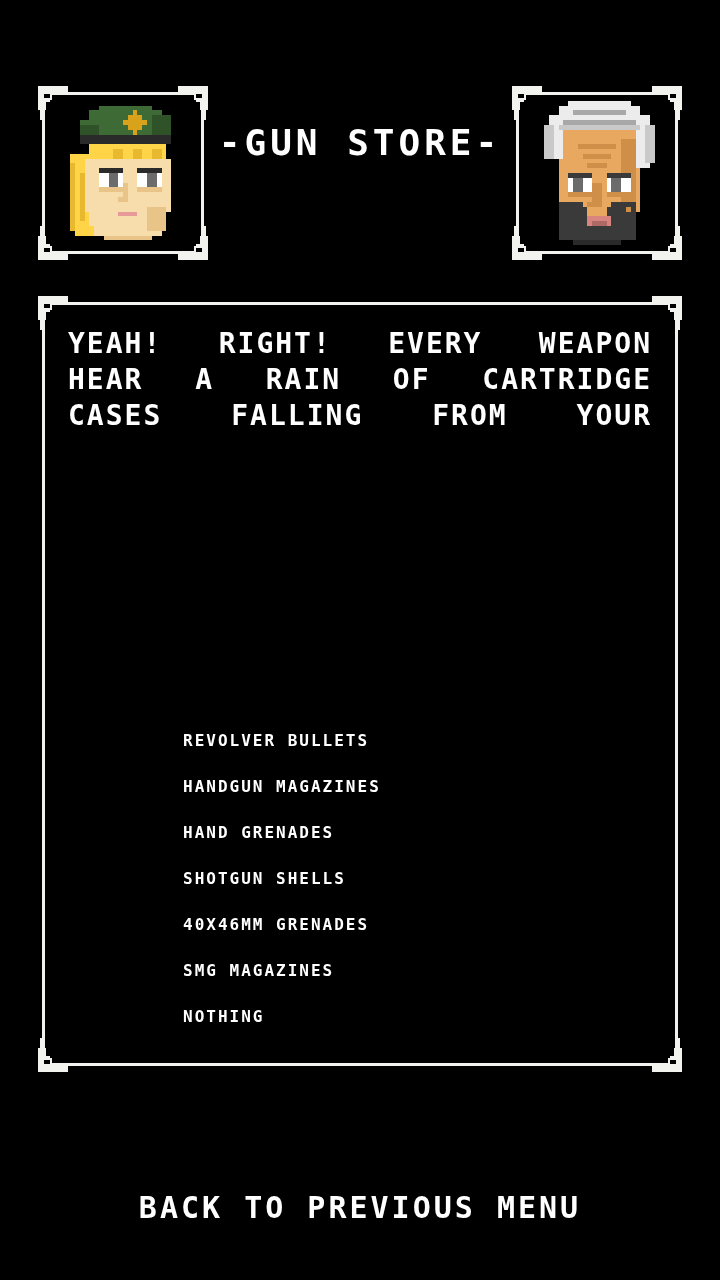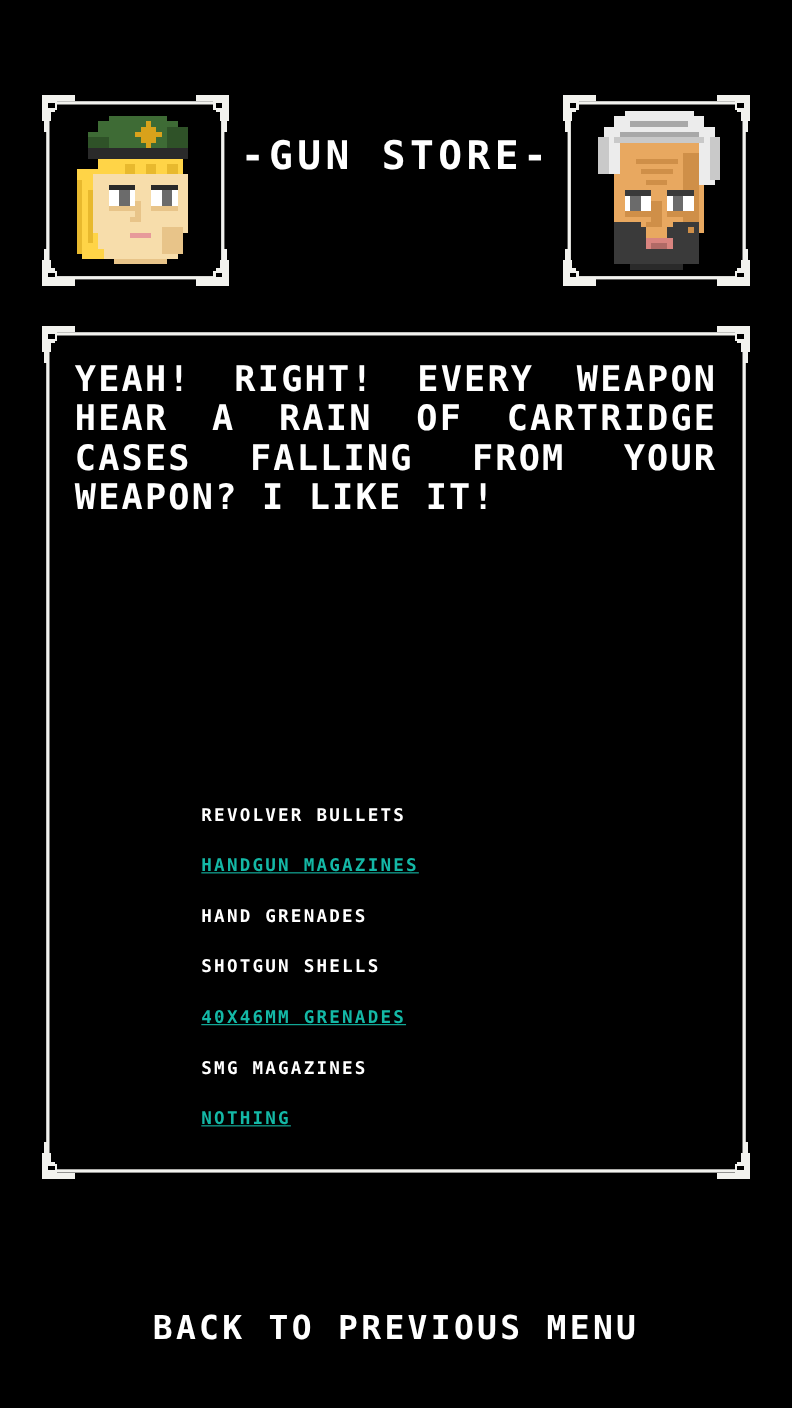--- a/index.html
+++ b/index.html
@@ -95,21 +95,21 @@
   }
 
   
   #dialogue {
     position: absolute;
     left: 30px;
     top: 28px;
     width: 584px;
   }
   .dialogue-line {
-    font-size: 32px;
+    font-size: 28px;
     line-height: 36px;
     letter-spacing: 2px;
     color: #ffffff;
     text-align: justify;
     text-align-last: justify;
     white-space: pre-wrap;
   }
   .dialogue-line.last {
     text-align: left;
     text-align-last: left;
@@ -124,21 +124,21 @@
   }
   .menu-item {
     display: block;
     font-size: 16px;
     line-height: 46px;
     letter-spacing: 2px;
     color: #ffffff;
     white-space: pre;
     cursor: pointer;
   }
-  .menu-item.sel { color: #14b8a6; text-decoration: underline; }
+  .menu-item.sel { color: #ffffff; }
 
   
   #footer {
     position: absolute;
     left: 0;
     top: 1190px;
     width: 720px;
     text-align: center;
     font-size: 30px;
     letter-spacing: 3px;
@@ -396,21 +396,20 @@
         <rect x="4" y="14" width="2" height="5" fill="#f2f2ee"></rect>
         <rect x="6" y="6" width="3" height="2" fill="#000000"></rect>
         <rect x="7" y="9" width="2" height="1" fill="#f2f2ee"></rect>
       </svg>
     </span>
 
     <div id="dialogue">
       <div class="dialogue-line pixtext">YEAH! RIGHT! EVERY WEAPON</div>
       <div class="dialogue-line pixtext">HEAR A RAIN OF CARTRIDGE</div>
       <div class="dialogue-line pixtext">CASES FALLING FROM YOUR</div>
-      <div class="dialogue-line last pixtext">WEAPON? I LIKE IT!</div>
     </div>
 
     <div id="menu">
       <span class="menu-item pixtext">REVOLVER BULLETS</span>
       <span class="menu-item pixtext sel">HANDGUN MAGAZINES</span>
       <span class="menu-item pixtext">HAND GRENADES</span>
       <span class="menu-item pixtext">SHOTGUN SHELLS</span>
       <span class="menu-item pixtext sel">40X46MM GRENADES</span>
       <span class="menu-item pixtext">SMG MAGAZINES</span>
       <span class="menu-item pixtext sel">NOTHING</span>

